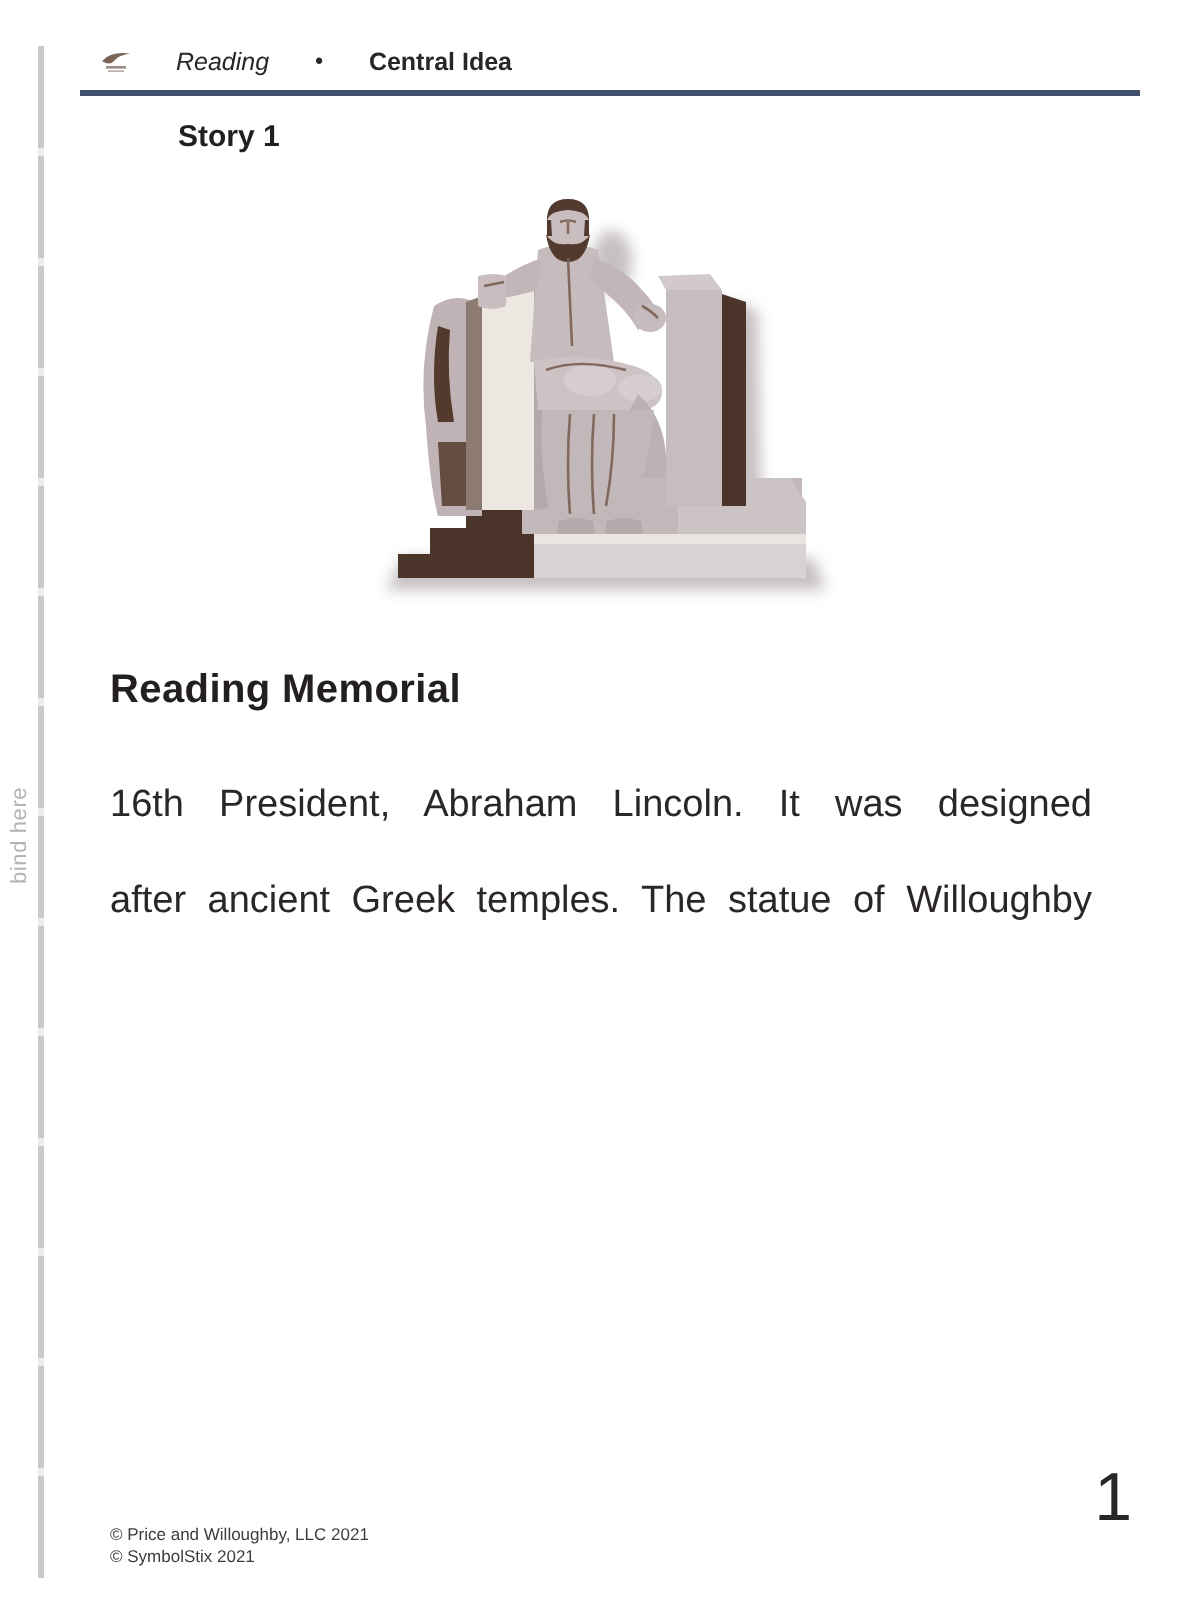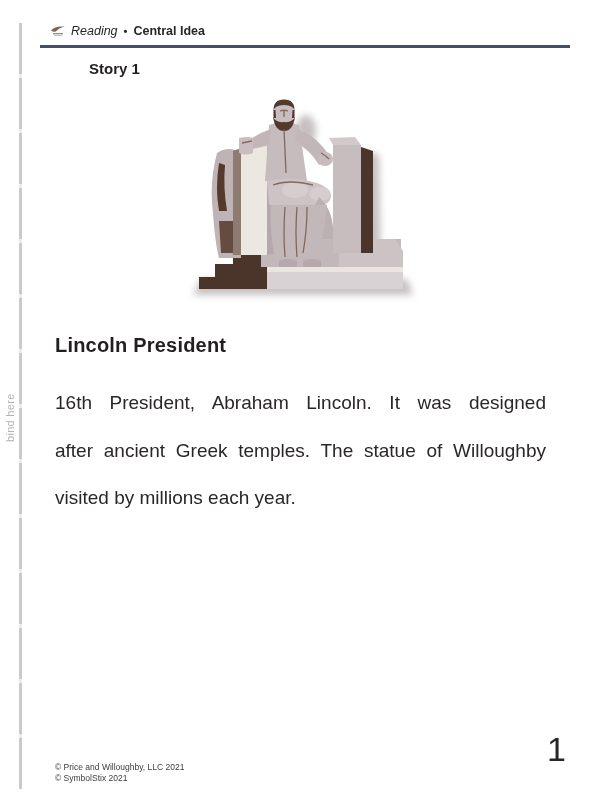--- a/index.html
+++ b/index.html
@@ -15,21 +15,21 @@
   }
   .bind-label {
     position:absolute; left:4px; top:442px; transform:rotate(-90deg);
     transform-origin:0 0; font-size:11px; color:#b5b2b2; letter-spacing:.3px;
     white-space:nowrap;
   }
 
   
   .header {
     position:absolute; left:50px; top:24px; display:flex; align-items:center;
-    gap:5px; font-size:12.5px; color:#2a2626; line-height:14px;
+    gap:22px; font-size:12.5px; color:#2a2626; line-height:14px;
   }
   .header .subject { font-style:italic; }
   .header .sep { font-weight:700; font-size:11px; margin:0 1px; }
   .header .topic { font-weight:700; }
   .rule { position:absolute; left:40px; top:45px; width:530px; height:2.6px; background:#42506b; }
 
   .story-label { position:absolute; left:55px; top:60px; font-size:15px; font-weight:700;margin-left:34px; }
 
   .statue { position:absolute; left:189px; top:93px; width:235px; height:215px; }
 
@@ -128,26 +128,25 @@
       <path d="M53,50 L63,48"></path>
       <path d="M132,60 Q136,62 140,66"></path>
       <path d="M91,18 Q95,16.5 99,18"></path>
       <path d="M95,18 L95,24"></path>
     </g>
 
     <path d="M78,174 L214,174 L214,196 L78,196 Z" fill="#d9d2d4"></path>
     <rect x="78" y="174" width="136" height="5" fill="#eae5e0"></rect>
   </svg>
 
-  <div class="article-title">Lincoln President</div>
+  <div class="article-title">Reading Memorial</div>
 
   <div class="paragraph">
     <div class="pline j">16th President, Abraham Lincoln. It was designed</div>
     <div class="pline j">after ancient Greek temples. The statue of Willoughby</div>
-    <div class="pline">visited by millions each year.</div>
   </div>
 
   <div class="copyright">
     <div>© Price and Willoughby, LLC 2021</div>
     <div>© SymbolStix 2021</div>
   </div>
   <div class="page-num">1</div>
 
 </div>
 

